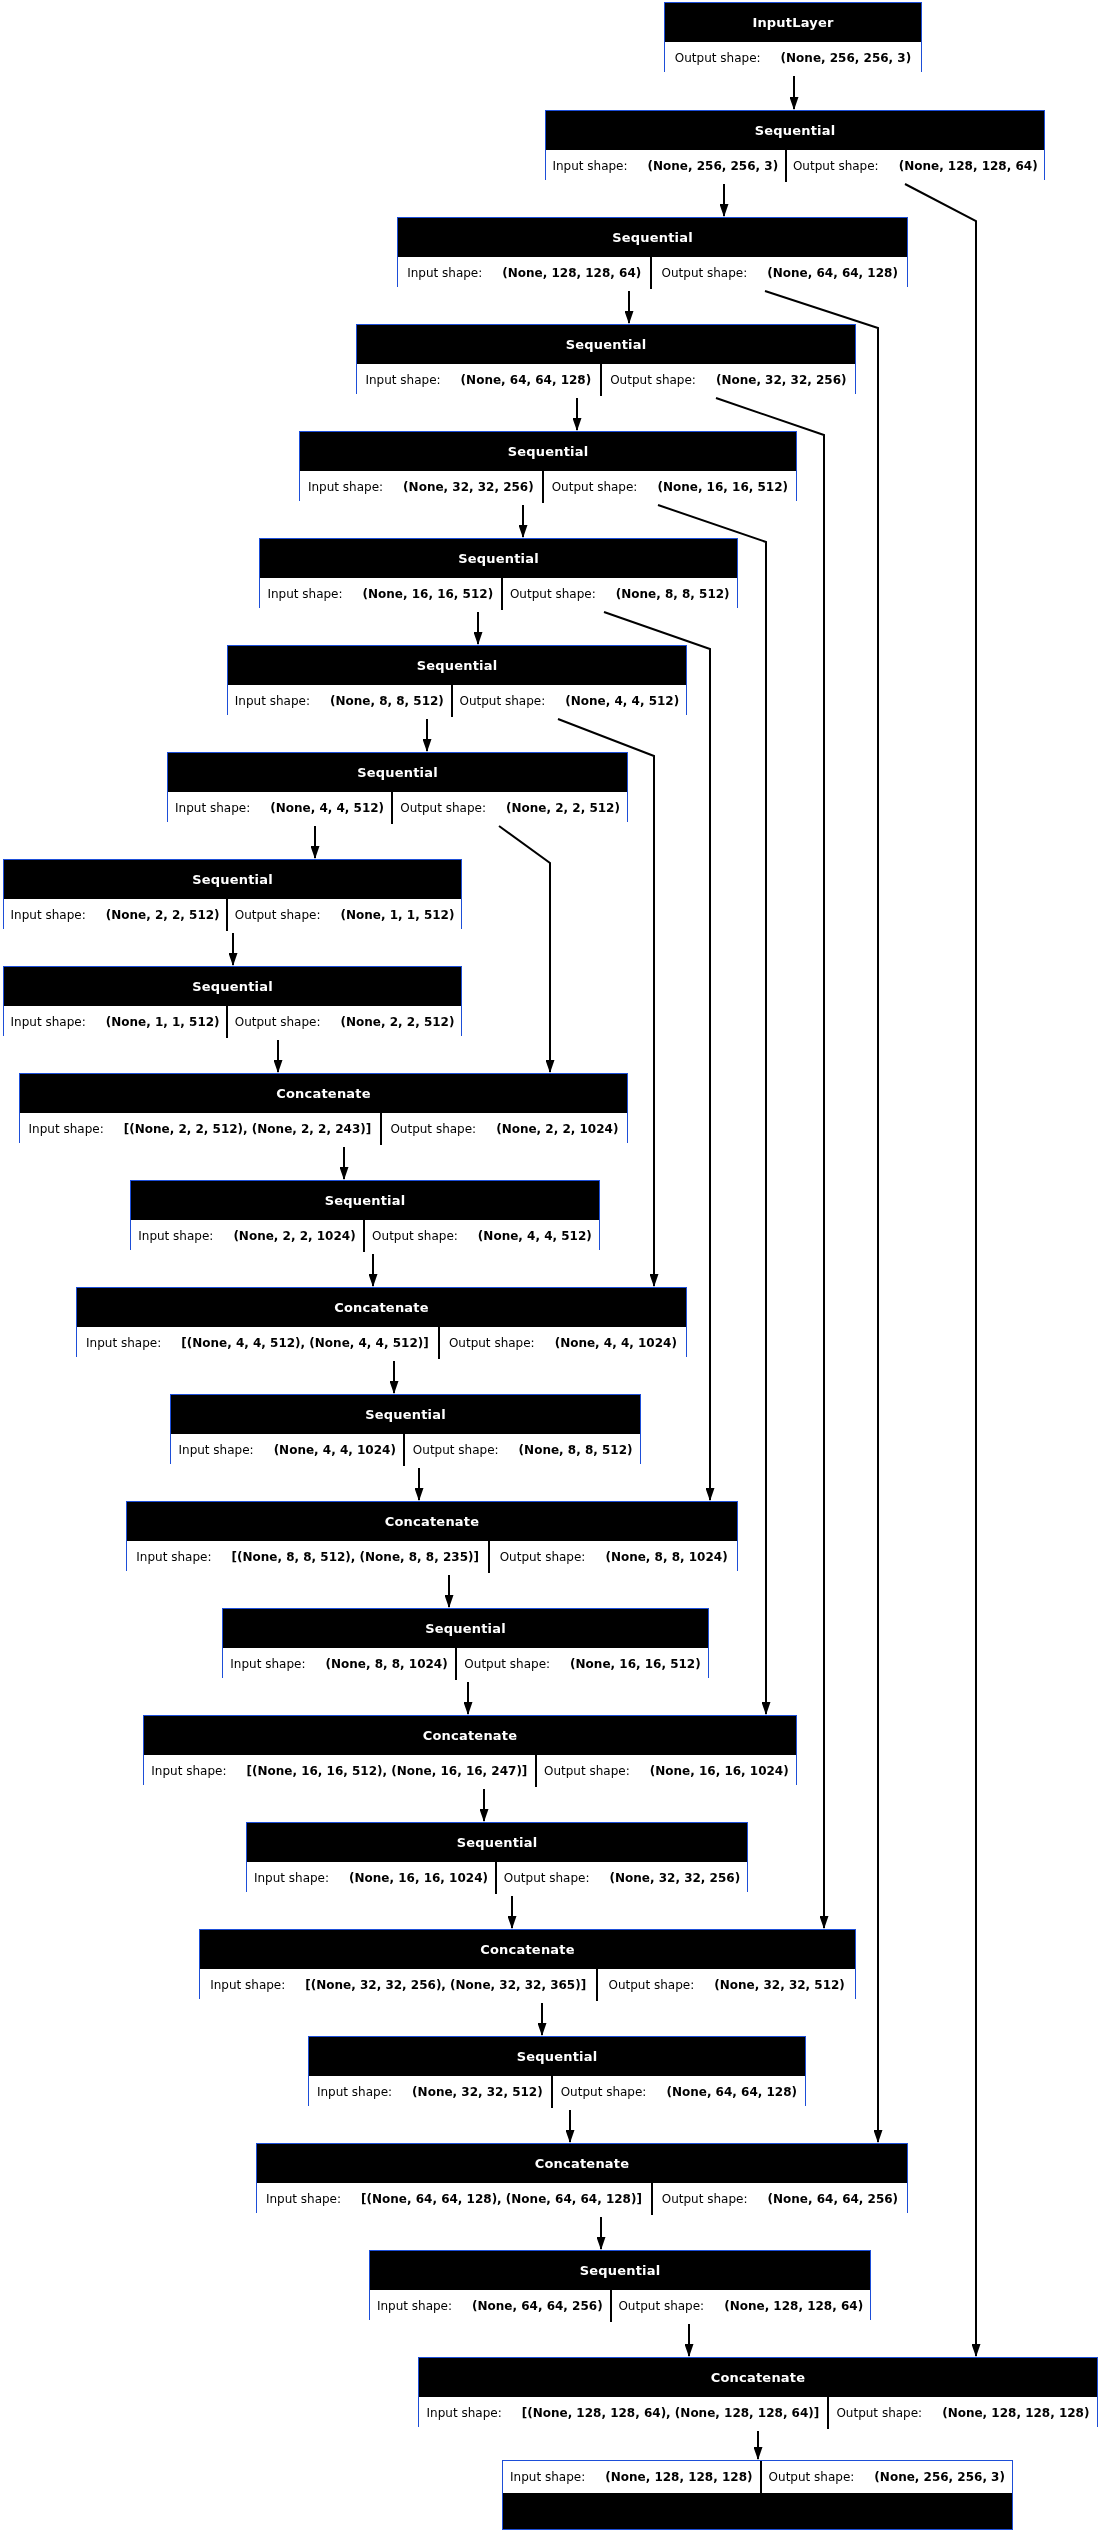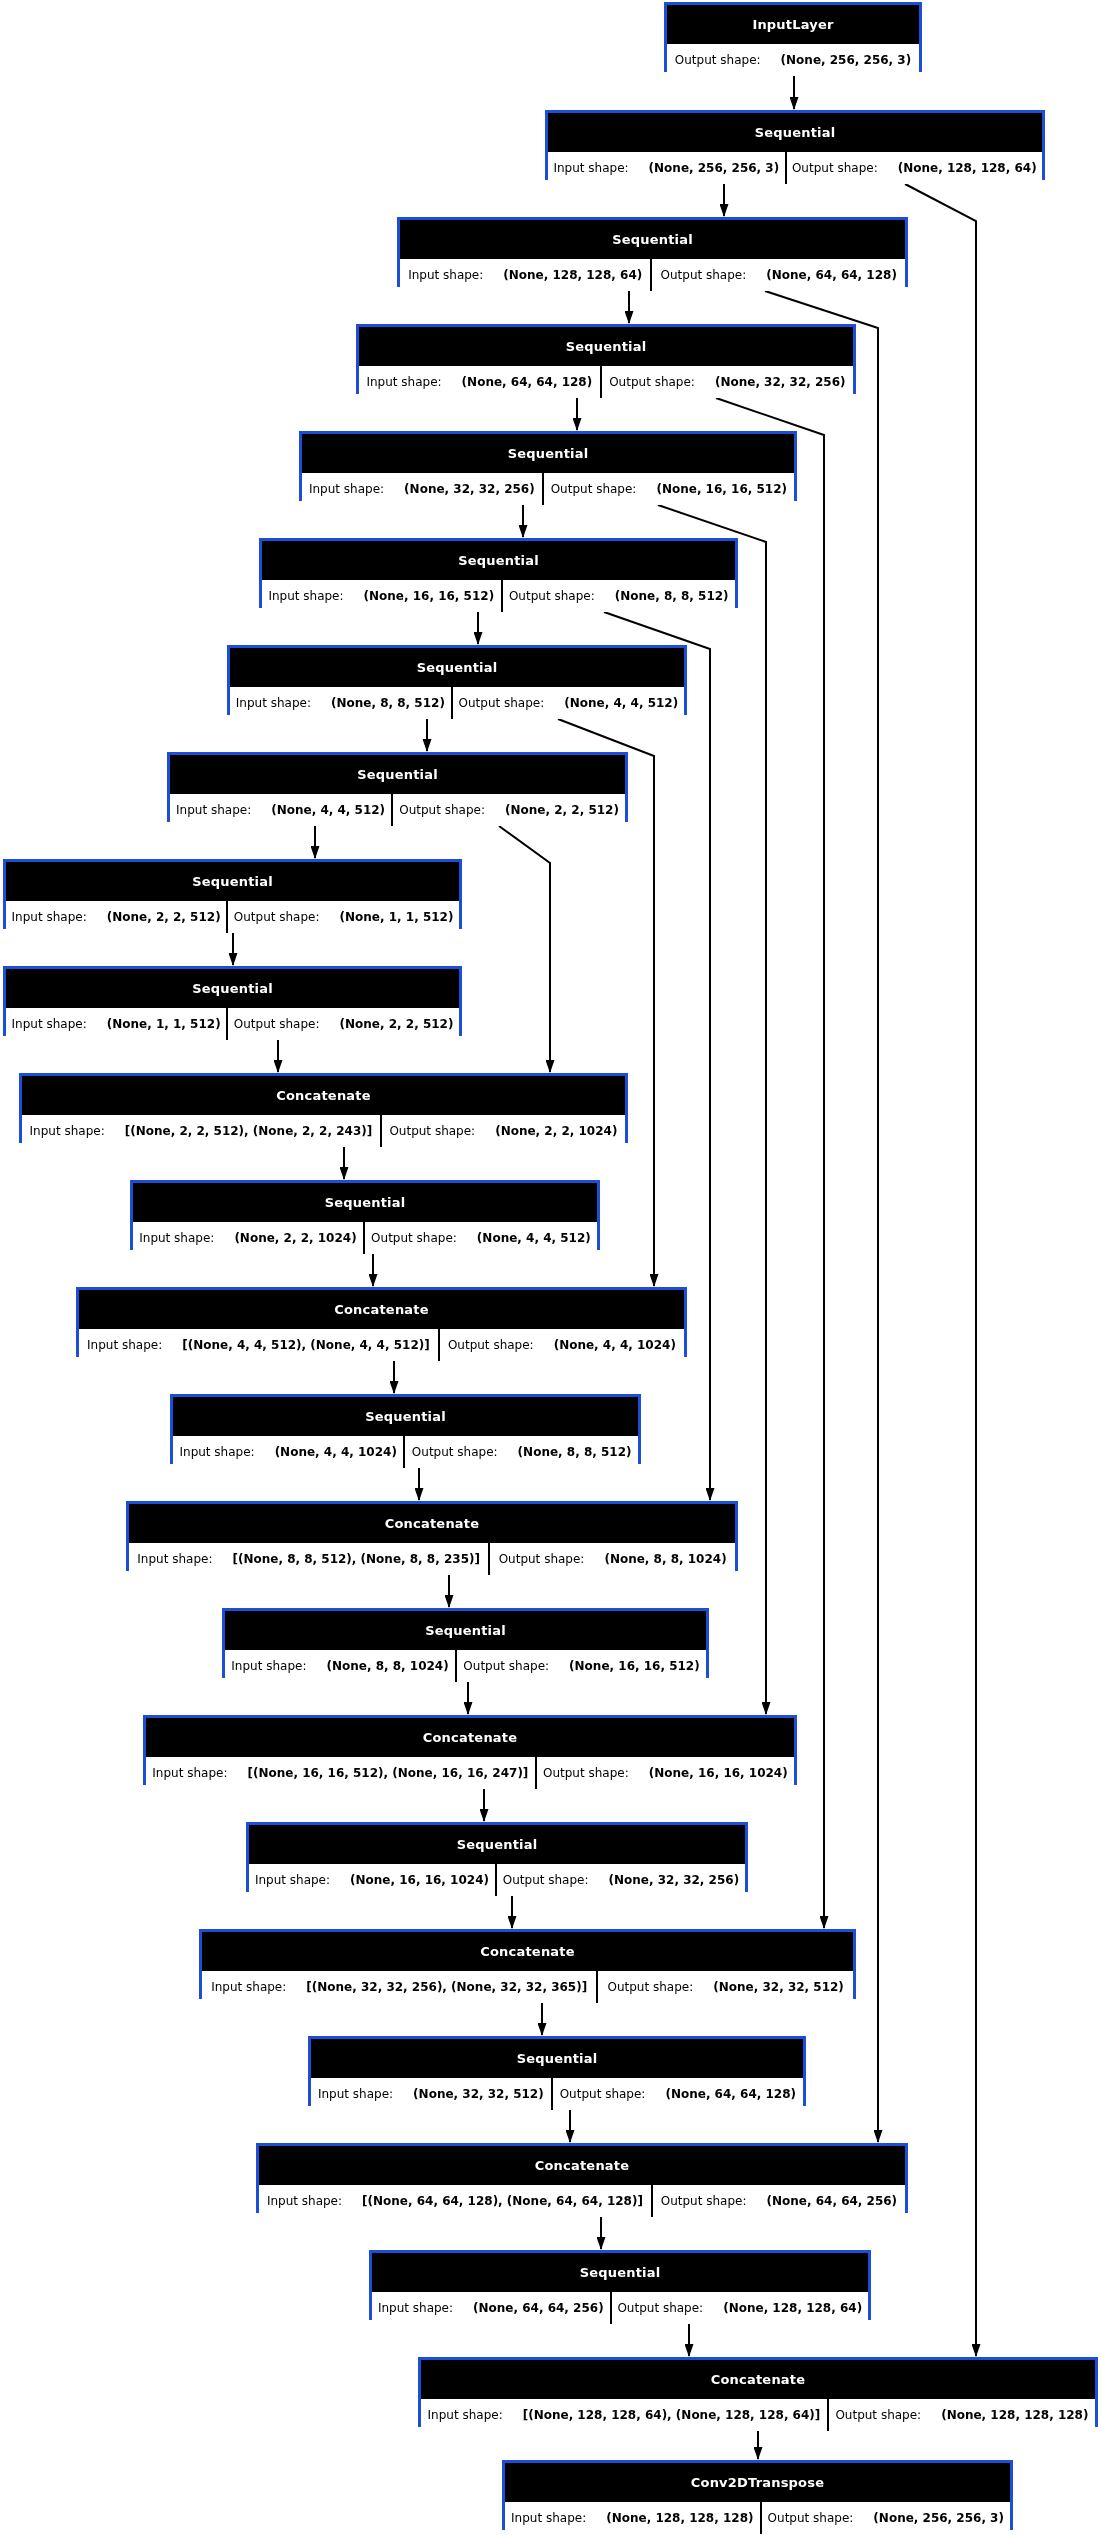--- a/index.html
+++ b/index.html
@@ -15,21 +15,21 @@
     position: absolute;
     left: 0; top: 0;
     width: 1101px; height: 2535px;
     display: block;
   }
   .node {
     position: absolute;
     box-sizing: border-box;
     height: 70px;
     background: #000000;
-    border: 3px solid #1d4ed8;
+    border: 1px solid #1d4ed8;
   }
   .node .hdr {
     height: 39px;
     display: flex;
     align-items: center;
     justify-content: center;
     color: #ffffff;
     font-size: 13px;
     font-weight: bold;
     letter-spacing: 0.2px;
@@ -389,21 +389,20 @@
             <span>Input shape:</span>
             <b>[(None, 128, 128, 64), (None, 128, 128, 64)]</b>
           </div>
           <div class="cell">
             <span>Output shape:</span>
             <b>(None, 128, 128, 128)</b>
           </div>
         </div>
       </div>
       <div class="node" style="left: 502px; top: 2460px; width: 511px;">
-        <div class="hdr">Conv2DTranspose</div>
         <div class="body">
           <div class="cell">
             <span>Input shape:</span>
             <b>(None, 128, 128, 128)</b>
           </div>
           <div class="cell">
             <span>Output shape:</span>
             <b>(None, 256, 256, 3)</b>
           </div>
         </div>

